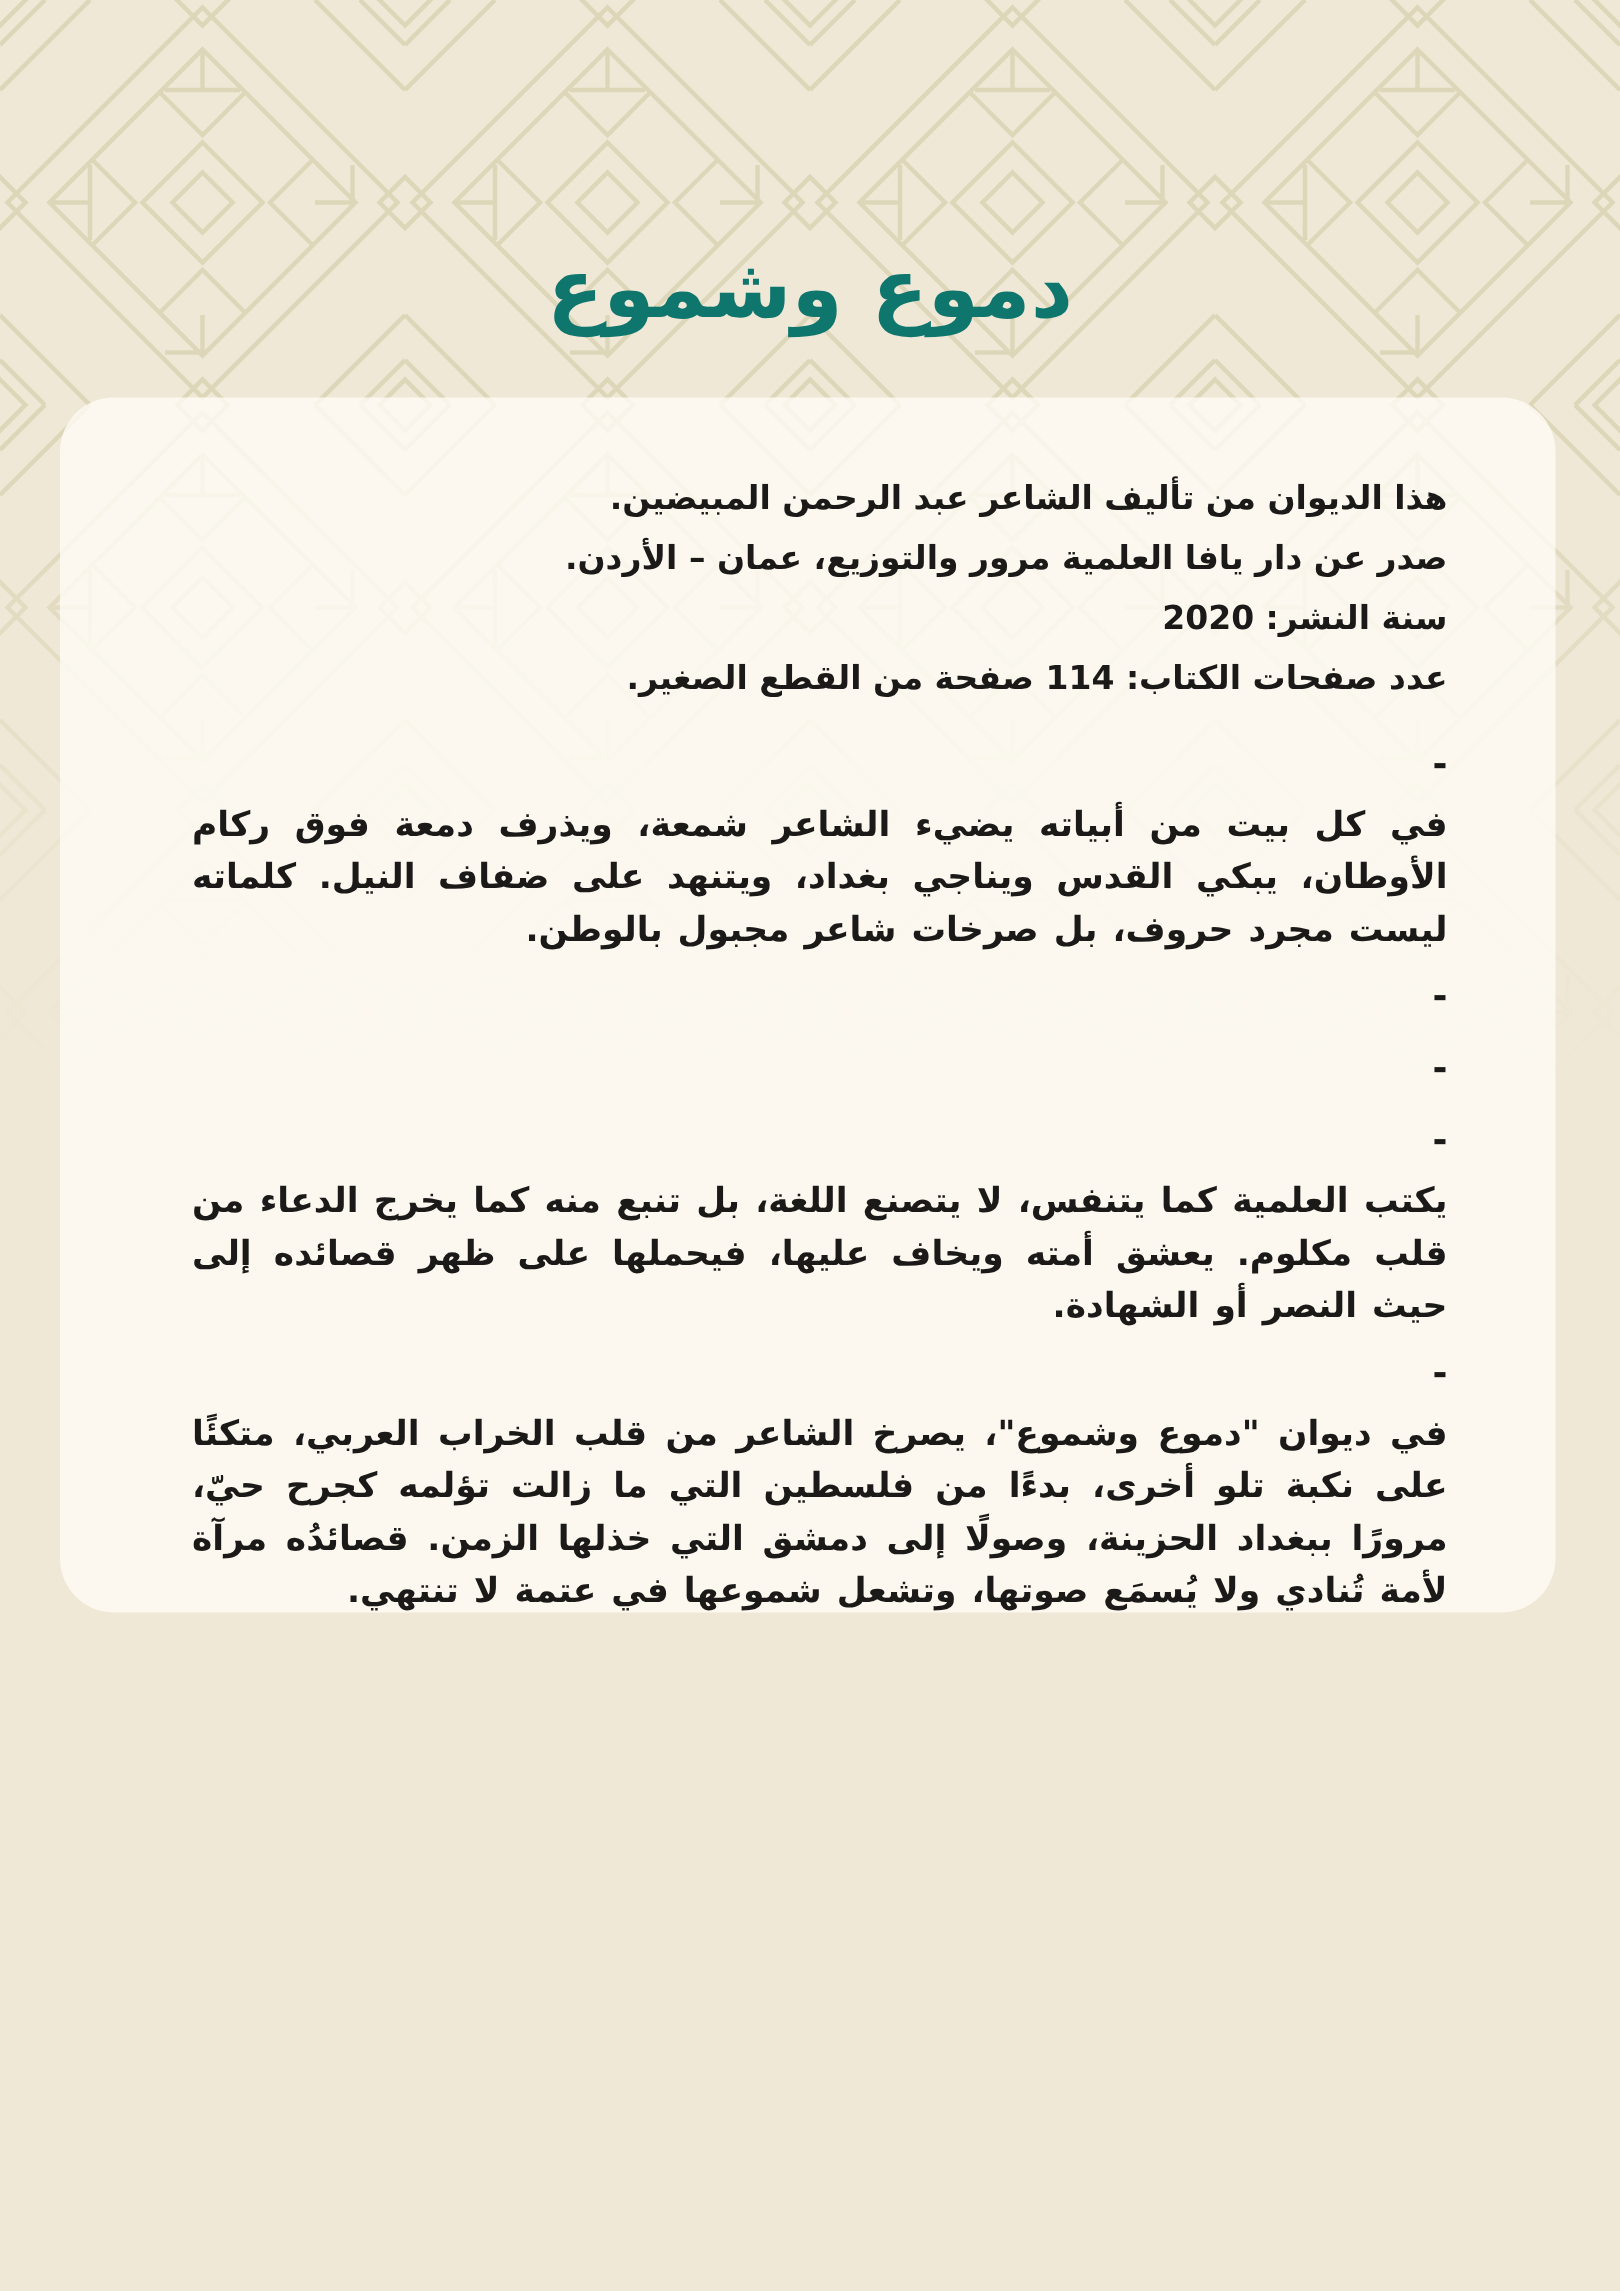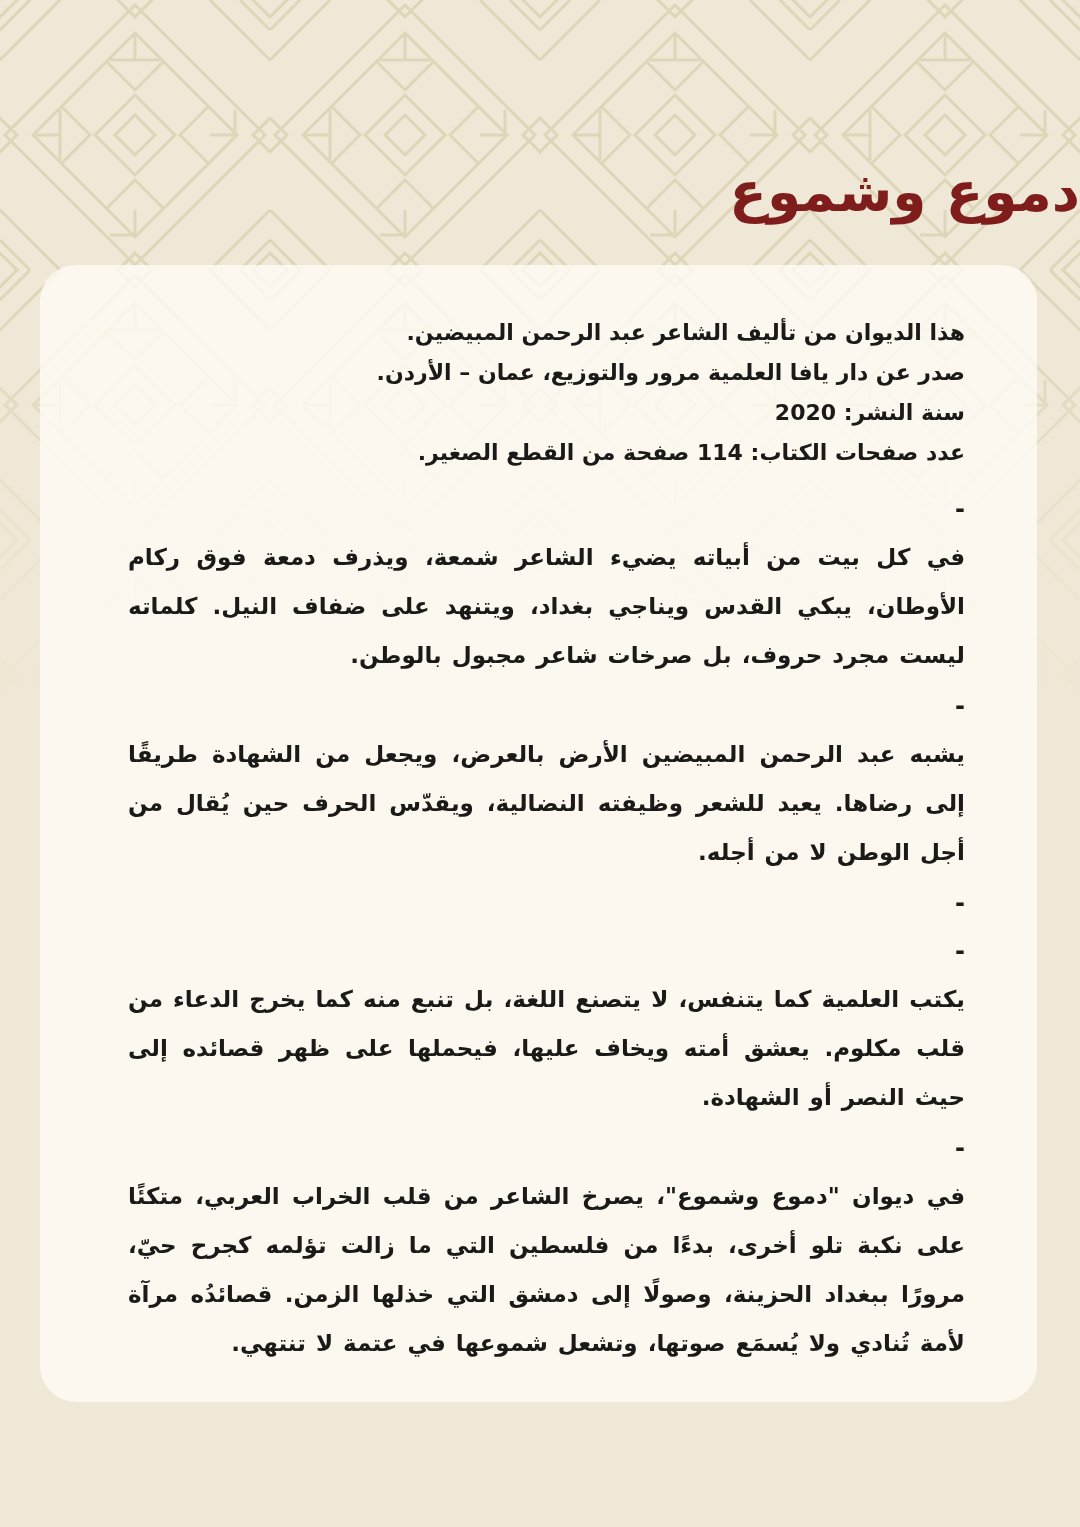--- a/index.html
+++ b/index.html
@@ -36,32 +36,33 @@
       rgba(239,232,214,0.75) 72%,
       #efe8d6 94%);
   }
   
   .title {
     position: absolute;
     top: 160px;
     left: 0;
     width: 100%;
     margin: 0;
+    text-align: center;
     font-size: 55px;
     font-weight: bold;
-    color: #7f1d1d;
+    color: #0f766e;
     letter-spacing: 1px;
   }
   
   .card {
     position: absolute;
     top: 265px;
     left: 40px;
     width: 997px;
-    height: 1137px;
+    height: 810px;
     background: rgba(255, 253, 246, 0.78);
     border-radius: 36px;
     box-sizing: border-box;
     padding: 48px 72px 0 88px;
     direction: rtl;
   }
   .book-info {
     color: #1b1a18;
     font-size: 22px;
     font-weight: bold;
@@ -82,21 +83,21 @@
     align-items: center;
     font-size: 24px;
     font-weight: bold;
     color: #1b1a18;
   }
   .paragraph {
     margin: 2px 0 0 0;
     color: #1b1a18;
     font-size: 23px;
     font-weight: bold;
-    line-height: 49px;
+    line-height: 35px;
     text-align: justify;
     text-align-last: right;
     word-spacing: 2px;
   }
 </style>
 </head>
 <body>
 
 <div class="page">
 
@@ -145,21 +146,20 @@
 
     <div class="sections">
 
       <div class="section">
         <div class="dash">-</div>
         <p class="paragraph">في كل بيت من أبياته يضيء الشاعر شمعة، ويذرف دمعة فوق ركام الأوطان، يبكي القدس ويناجي بغداد، ويتنهد على ضفاف النيل. كلماته ليست مجرد حروف، بل صرخات شاعر مجبول بالوطن.</p>
       </div>
 
       <div class="section">
         <div class="dash">-</div>
-        <p class="paragraph">يشبه عبد الرحمن المبيضين الأرض بالعرض، ويجعل من الشهادة طريقًا إلى رضاها. يعيد للشعر وظيفته النضالية، ويقدّس الحرف حين يُقال من أجل الوطن لا من أجله.</p>
       </div>
 
       <div class="section">
         <div class="dash">-</div>
       </div>
 
       <div class="section">
         <div class="dash">-</div>
         <p class="paragraph">يكتب العلمية كما يتنفس، لا يتصنع اللغة، بل تنبع منه كما يخرج الدعاء من قلب مكلوم. يعشق أمته ويخاف عليها، فيحملها على ظهر قصائده إلى حيث النصر أو الشهادة.</p>
       </div>

